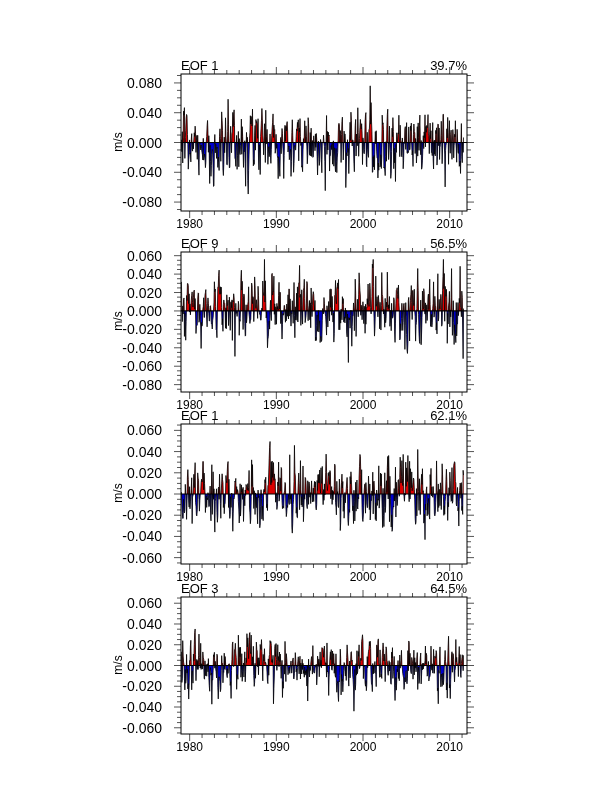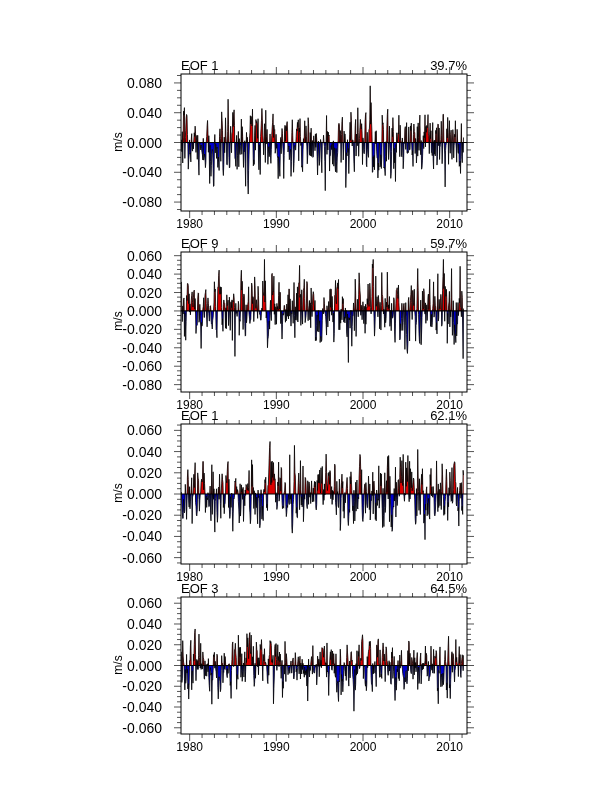--- a/index.html
+++ b/index.html
@@ -128,21 +128,21 @@
       <div class="xlab" style="left: 424.667px; top: 159px;">2010</div>
       <div class="ylab" style="top: 18px;">0.080</div>
       <div class="ylab" style="top: 48px;">0.040</div>
       <div class="ylab" style="top: 78px;">0.000</div>
       <div class="ylab" style="top: 107px;">-0.040</div>
       <div class="ylab" style="top: 137px;">-0.080</div>
     </div>
 
   <div class="panel p1">
     <div class="eof-label">EOF 9</div>
-    <div class="pct-label">59.7%</div>
+    <div class="pct-label">56.5%</div>
     <div class="yunit" style="top: 78px;">m/s</div>
     <div class="plot-host"><svg width="310" height="162">
           <g stroke="#555555" stroke-width="1">
             <line x1="19.666666666666664" y1="151" x2="19.666666666666664" y2="158"></line>
             <line x1="19.666666666666664" y1="11" x2="19.666666666666664" y2="4"></line>
             <line x1="106.33333333333333" y1="151" x2="106.33333333333333" y2="158"></line>
             <line x1="106.33333333333333" y1="11" x2="106.33333333333333" y2="4"></line>
             <line x1="193" y1="151" x2="193" y2="158"></line>
             <line x1="193" y1="11" x2="193" y2="4"></line>
             <line x1="279.6666666666667" y1="151" x2="279.6666666666667" y2="158"></line>

